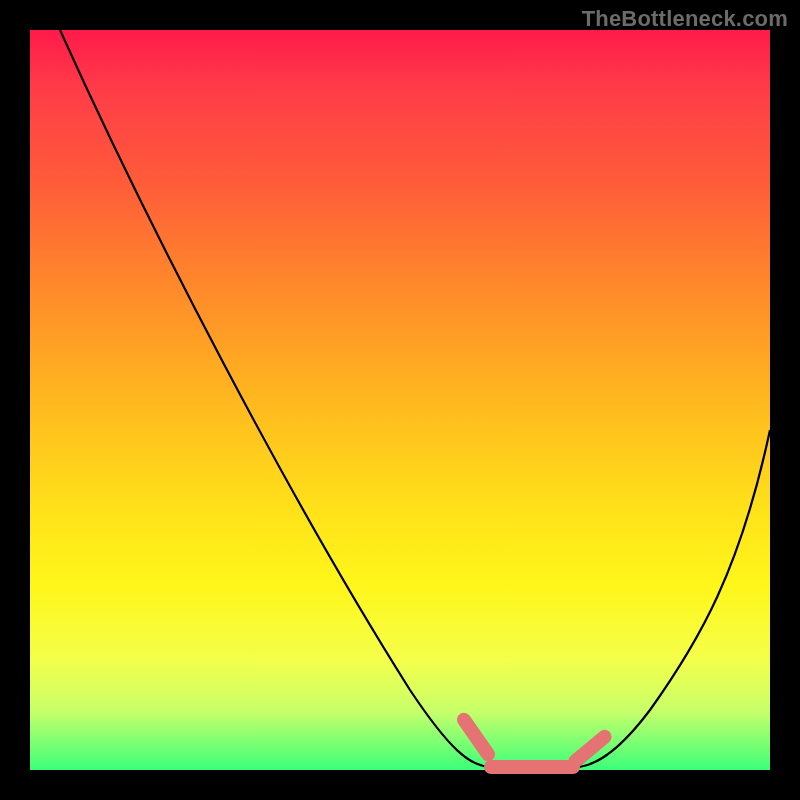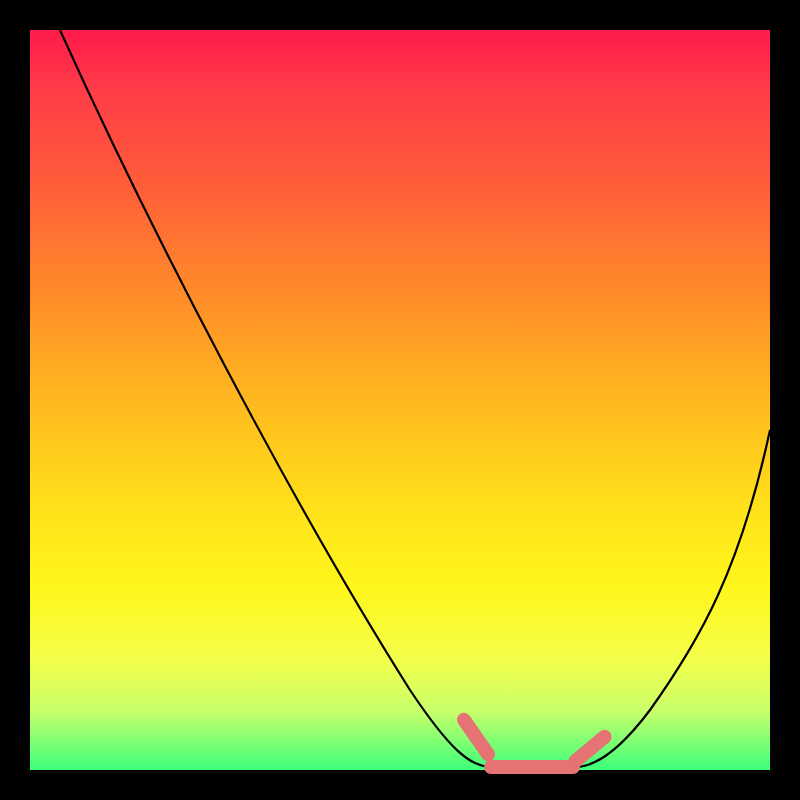--- a/index.html
+++ b/index.html
@@ -48,20 +48,21 @@
     position: absolute;
     height: 14px;
     border-radius: 7px;
     background: #e57373;
   }
 </style>
 </head>
 <body>
 
 <div class="frame">
+  <div class="attribution">TheBottleneck.com</div>
 
   <div class="plot-area">
 
     <svg class="curve" viewBox="0 0 740 740" preserveAspectRatio="none">
       <path d="M 30 0
            C 120 200, 260 470, 380 660
            C 420 720, 440 736, 460 737
            L 545 737
            C 565 737, 590 720, 620 680
            C 670 610, 710 540, 740 400" fill="none" stroke="#000" stroke-width="2.2"></path>

